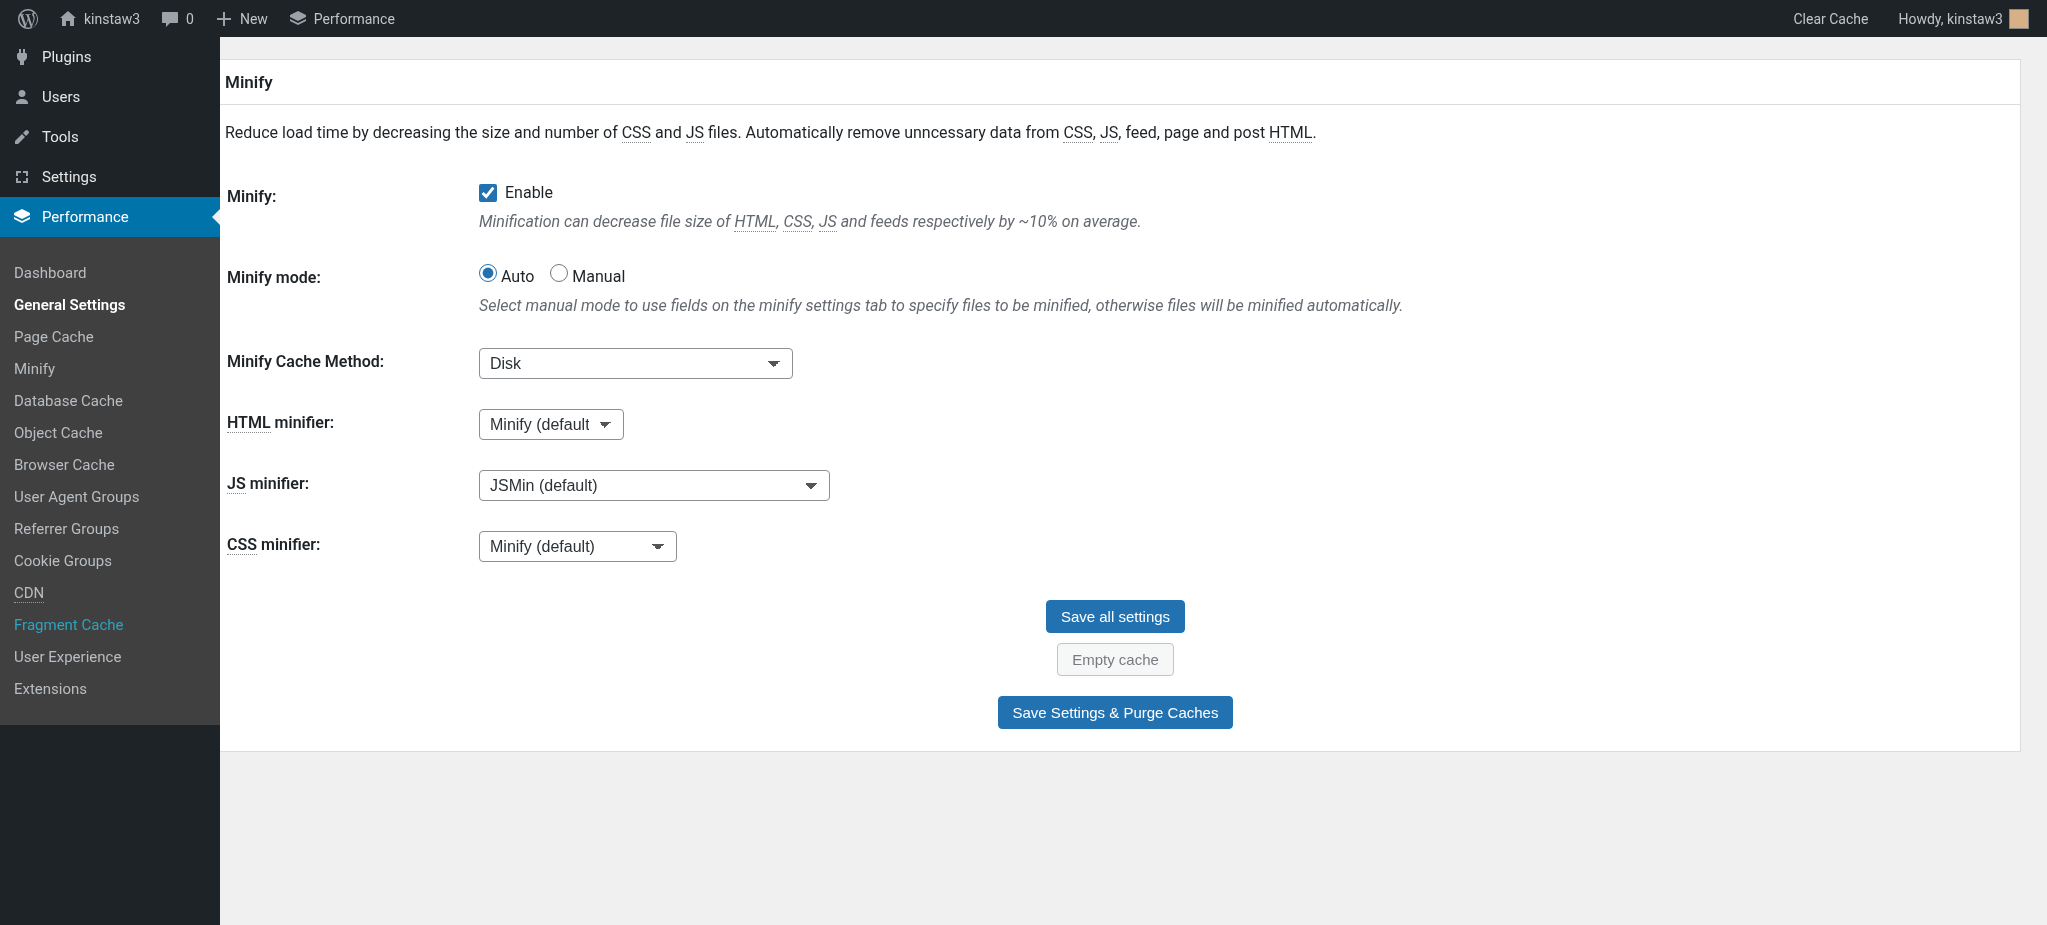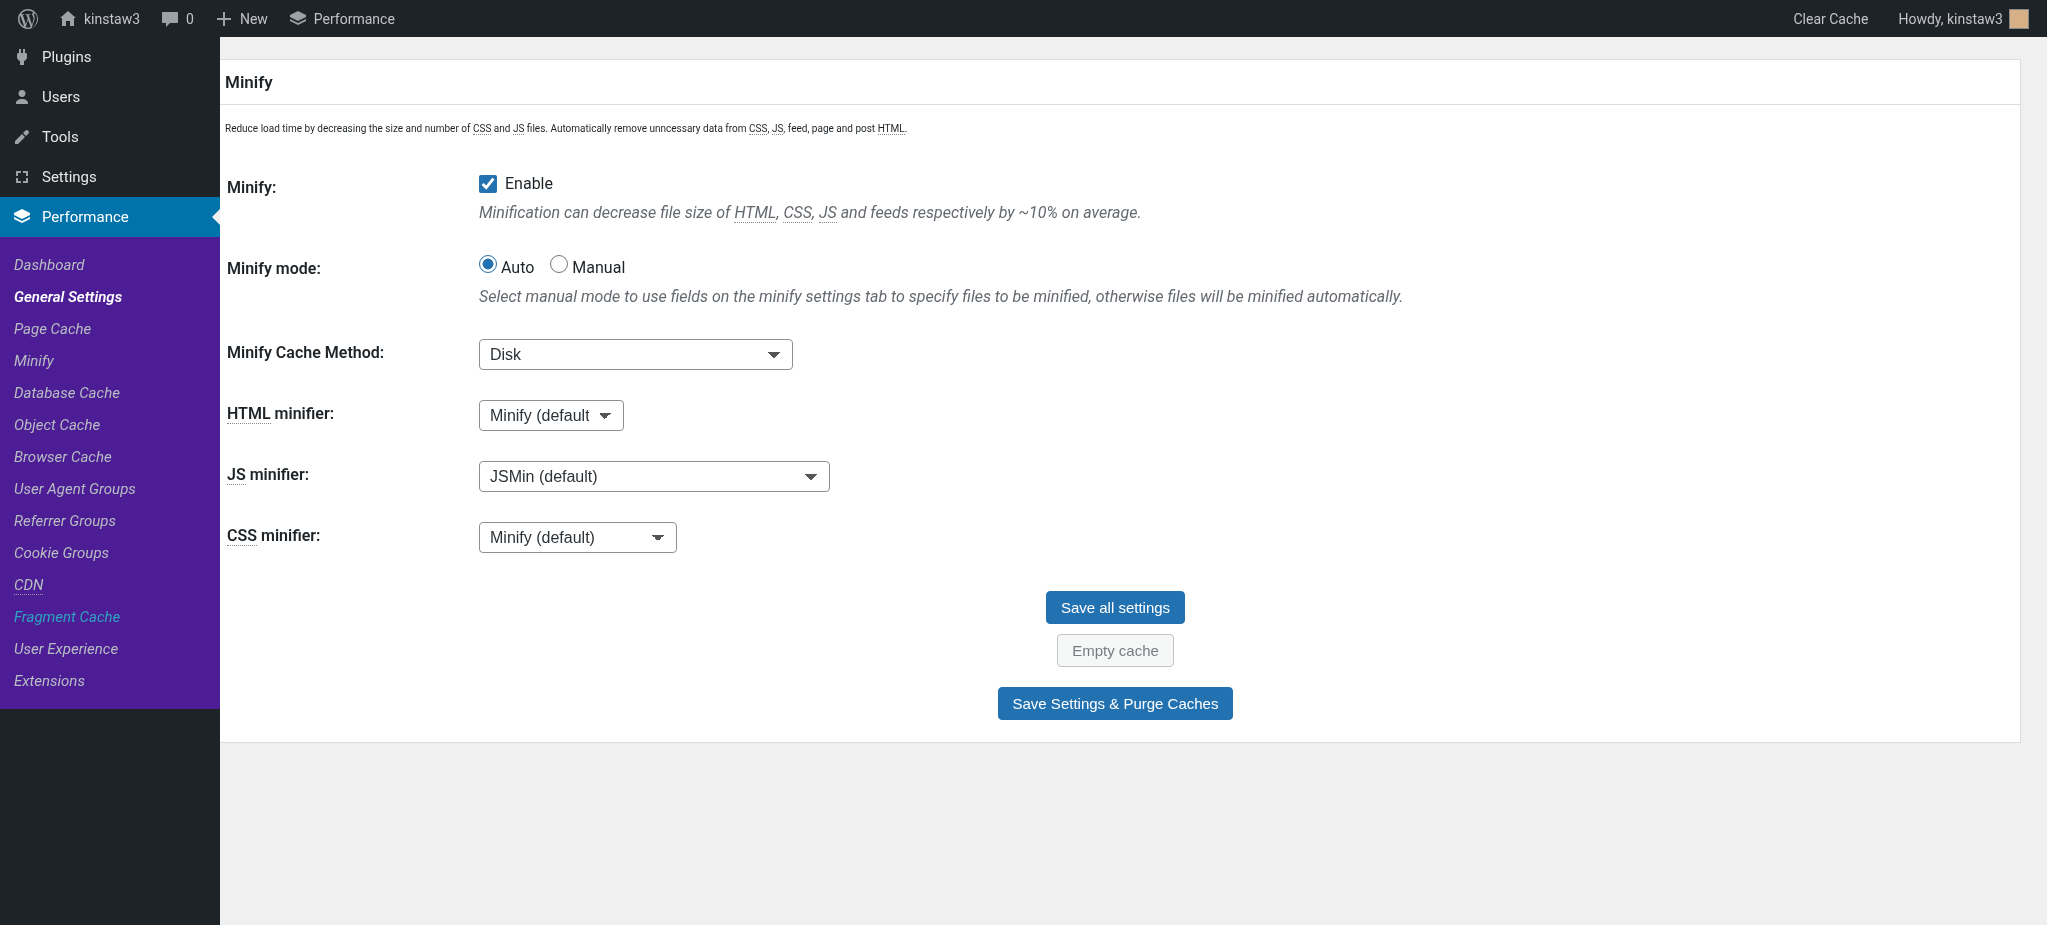--- a/index.html
+++ b/index.html
@@ -13,32 +13,32 @@
 .adminbar svg { width: 20px; height: 20px; fill: #9ca2a7; }
 .avatar { width: 20px; height: 20px; background: #d8b088; border: 1px solid #888; }
 
 
 .sidebar { position: fixed; top: 37px; left: 0; bottom: 0; width: 220px; background: #1d2327; color: #c3c4c7; overflow-y: auto; }
 .menu-item { display: flex; align-items: center; gap: 10px; padding: 10px 12px; color: #e6e6e6; font-size: 15px; cursor: pointer; }
 .menu-item svg { width: 20px; height: 20px; fill: #9ca2a7; }
 .menu-item.current { background: #0073aa; color: #fff; position: relative; }
 .menu-item.current svg { fill: #fff; }
 .menu-item.current::after { content: ""; position: absolute; right: -1px; top: 50%; transform: translateY(-50%); border: 9px solid transparent; border-right-color: #f0f0f1; }
-.submenu { background: #4c1d95; padding: 12px 0; font-style: italic; }
+.submenu { background: #404040; padding: 20px 0; }
 .submenu .sub { padding: 7px 14px; color: #b8bdc2; font-size: 15px; cursor: pointer; }
 .submenu .sub.active { color: #fff; font-weight: 600; }
 .submenu .sub.teal { color: #2ea2c0; }
 .submenu .sub .abbr { border-bottom: 1px dotted #999; }
 
 
 .content { margin-left: 184px; padding: 22px 26px; }
 .panel { background: #fff; border: 1px solid #dcdcde; }
 .panel-header { padding: 12px 14px; border-bottom: 1px solid #dcdcde; font-size: 17px; font-weight: 600; color: #1d2327; }
 .panel-body { padding: 16px 14px 22px; }
-.intro { font-size: 10px; color: #1d2327; margin-bottom: 22px; line-height: 1.5; }
+.intro { font-size: 16px; color: #1d2327; margin-bottom: 22px; line-height: 1.5; }
 .intro .abbr { border-bottom: 1px dotted #888; }
 
 .form-table { width: 100%; }
 .form-table th { text-align: left; vertical-align: top; width: 250px; padding: 18px 10px 18px 0; font-size: 16px; font-weight: 600; color: #1d2327; }
 .form-table td { padding: 14px 0; font-size: 16px; color: #1d2327; vertical-align: top; }
 .form-table th .abbr { border-bottom: 1px dotted #888; }
 
 .checkbox-row { display: flex; align-items: center; gap: 8px; }
 input[type=checkbox] { width: 18px; height: 18px; accent-color: #2271b1; }
 input[type=radio] { width: 18px; height: 18px; accent-color: #2271b1; margin-right: 4px; }

